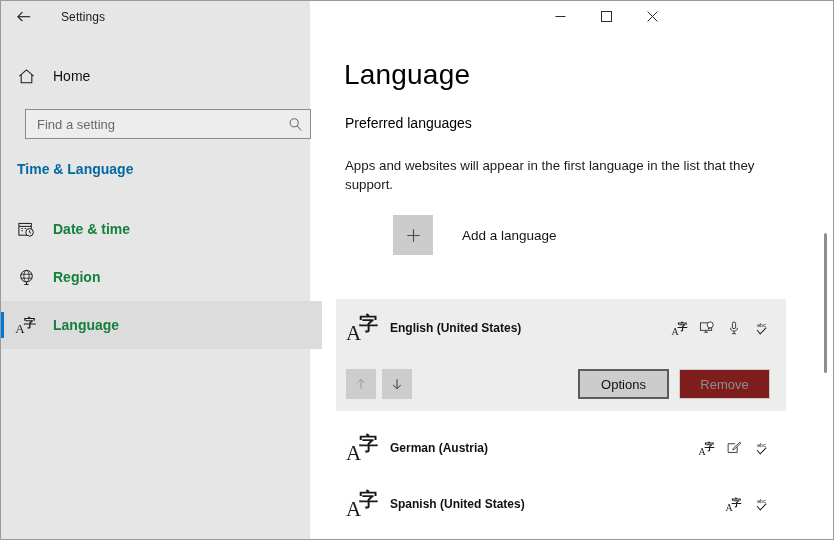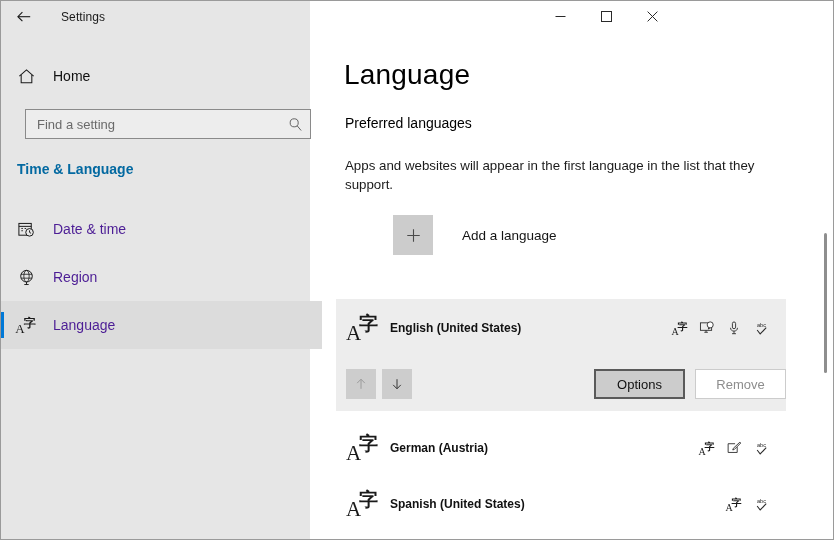--- a/index.html
+++ b/index.html
@@ -179,22 +179,23 @@
     width: 42px;
     flex: 0 0 42px;
     margin-left: 4px;
     display: flex;
     align-items: center;
     justify-content: center;
     color: #1a1a1a;
   }
   .nav-label {
     font-size: 14px;
-    color: #4c1d95;
+    color: #15803d;
     margin-left: 6px;
+    font-weight: bold;
   }
 
   
   .lang-glyph {
     position: relative;
     display: inline-block;
     line-height: 1;
     white-space: nowrap;
     color: #1a1a1a;
   }
@@ -346,39 +347,40 @@
     align-items: center;
     justify-content: center;
     cursor: default;
   }
   .move-btn.disabled { color: #9a9a9a; }
   .move-btn.enabled { color: #333; }
   .action-btns {
     margin-left: auto;
     display: flex;
     gap: 10px;
+    padding-right: 16px;
   }
   .btn {
     min-width: 91px;
     height: 30px;
     box-sizing: border-box;
     font-family: "Liberation Sans", sans-serif;
     font-size: 13px;
     display: flex;
     align-items: center;
     justify-content: center;
     cursor: default;
   }
   .btn.primary {
     background: #ccc;
     border: 2px solid #5a5a5a;
     color: #111;
   }
   .btn.disabled {
-    background: #ffffff;
+    background: #7f1d1d;
     border: 1px solid #cccccc;
     color: #8d8d8d;
   }
 
   .lang-row {
     position: absolute;
     left: 14px;
     width: 450px;
     height: 54px;
     display: flex;

